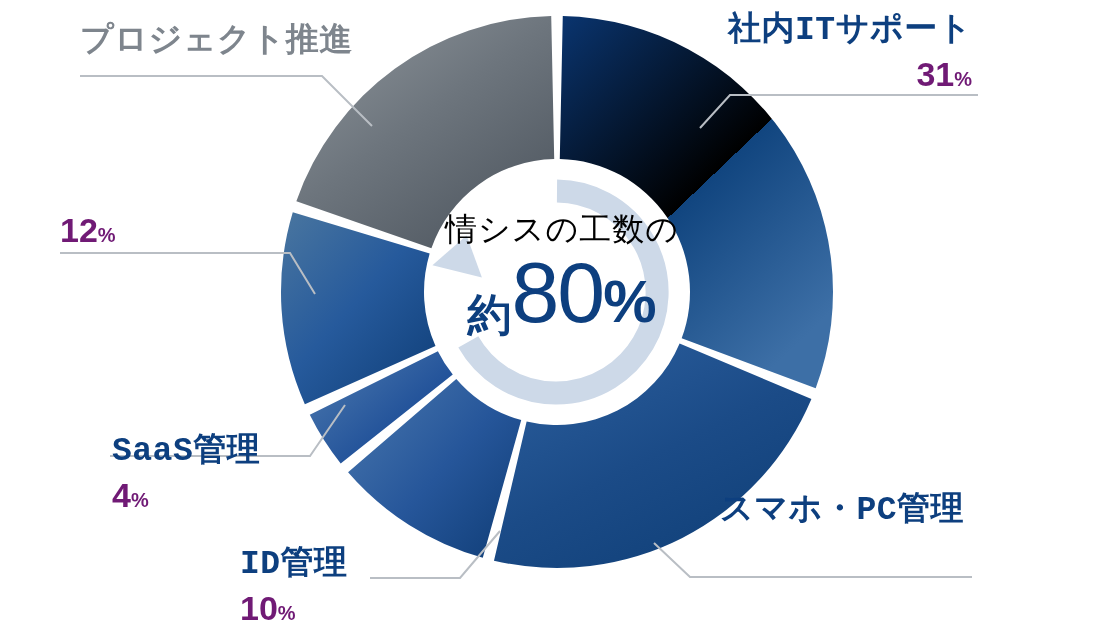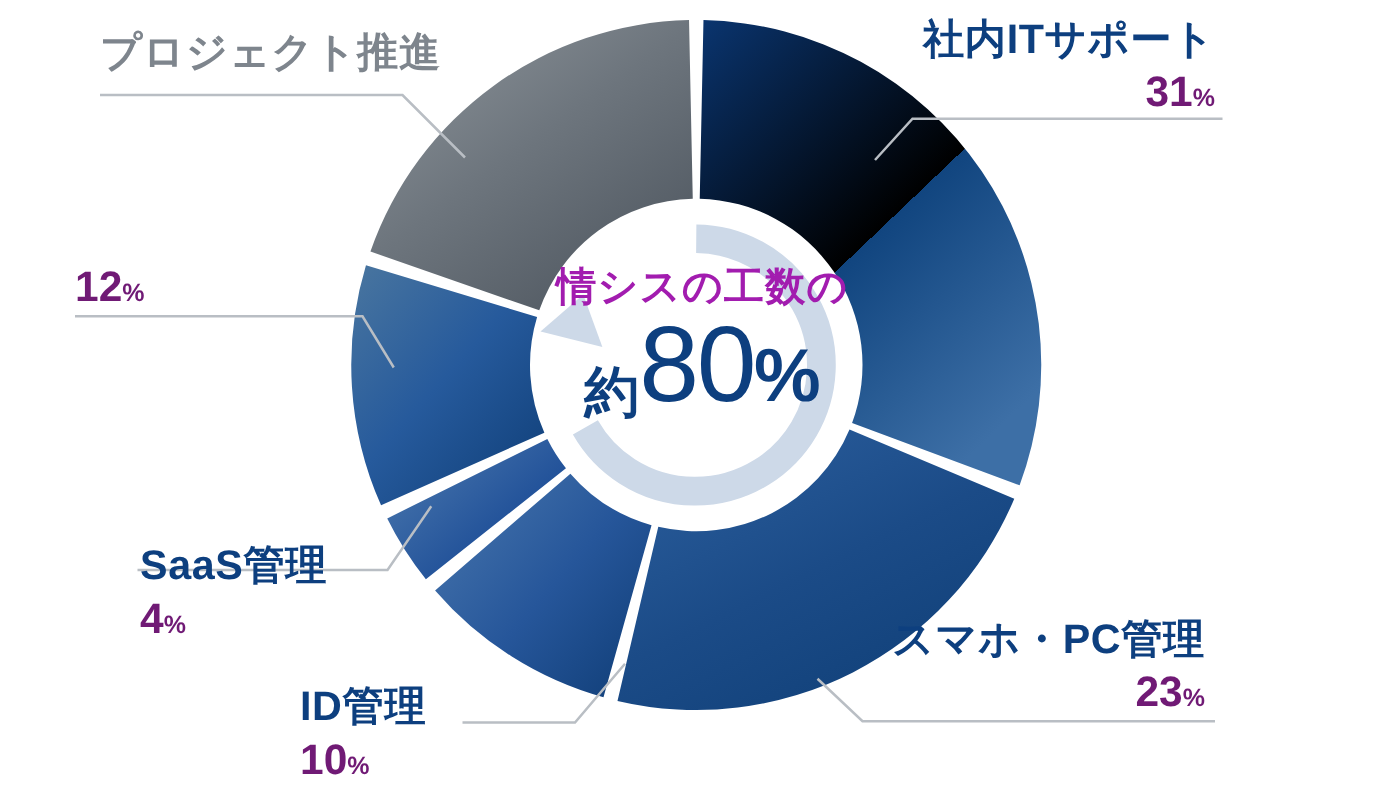--- a/index.html
+++ b/index.html
@@ -28,20 +28,21 @@
     position: absolute;
     white-space: nowrap;
   }
   .label-title {
     font-size: 33px;
     font-weight: bold;
     color: #0d3f7f;
     letter-spacing: 0.5px;
     line-height: 1.05;
     display: block;
+    font-family: Liberation Mono, monospace;
   }
   .label-title.gray {
     color: #7e858d;
   }
   .label-value {
     display: block;
     font-size: 34px;
     font-weight: bold;
     color: #701a75;
     line-height: 1.05;
@@ -59,22 +60,22 @@
   #center-text {
     position: absolute;
     left: 397px;
     top: 212px;
     width: 330px;
     text-align: center;
     pointer-events: none;
   }
   #center-caption {
     font-size: 32px;
-    font-weight: bold;
-    color: #a21caf;
+    font-weight: normal;
+    color: #000000;
     line-height: 1.1;
     letter-spacing: 1px;
   }
   #center-big {
     margin-top: 2px;
     color: #0d3f7f;
     font-weight: bold;
     line-height: 1;
     white-space: nowrap;
   }
@@ -155,21 +156,20 @@
     </g>
   </svg>
 
   <div class="label-block align-right" style="right:128px; top:14px;text-align:right;">
     <span class="label-title">社内ITサポート</span>
     <span class="label-value"><span>31</span><span class="pct">%</span></span>
   </div>
 
   <div class="label-block align-right" style="right:136px; top:494px;">
     <span class="label-title">スマホ・PC管理</span>
-    <span class="label-value"><span>23</span><span class="pct">%</span></span>
   </div>
 
   <div class="label-block align-left" style="left:240px; top:548px;">
     <span class="label-title">ID管理</span>
     <span class="label-value"><span>10</span><span class="pct">%</span></span>
   </div>
 
   <div class="label-block align-left" style="left:112px; top:407px;margin-top:28px;">
     <span class="label-title">SaaS管理</span>
     <span class="label-value"><span>4</span><span class="pct">%</span></span>

